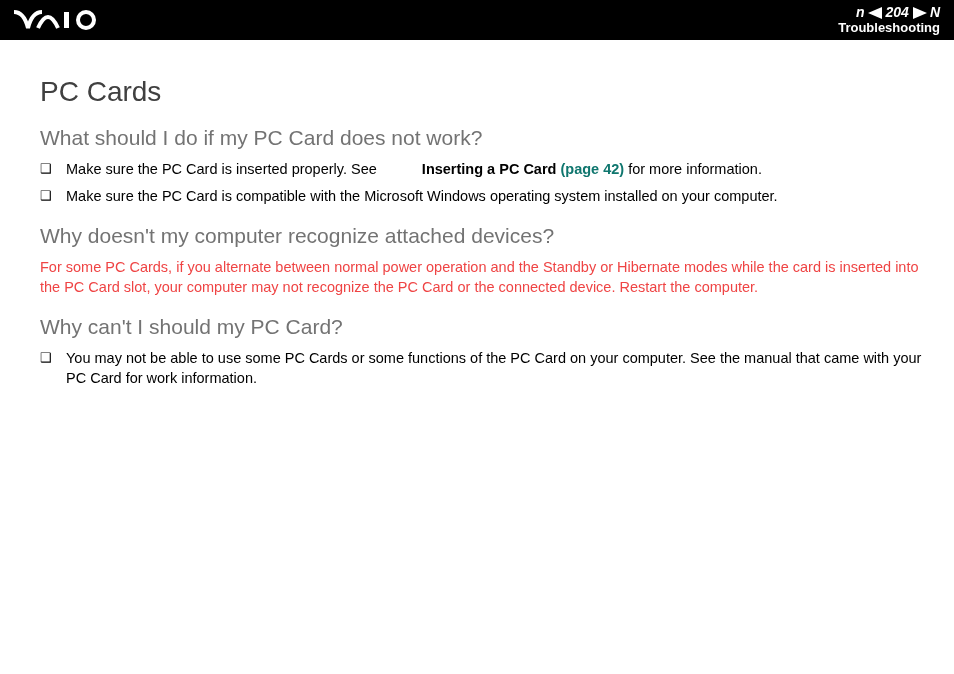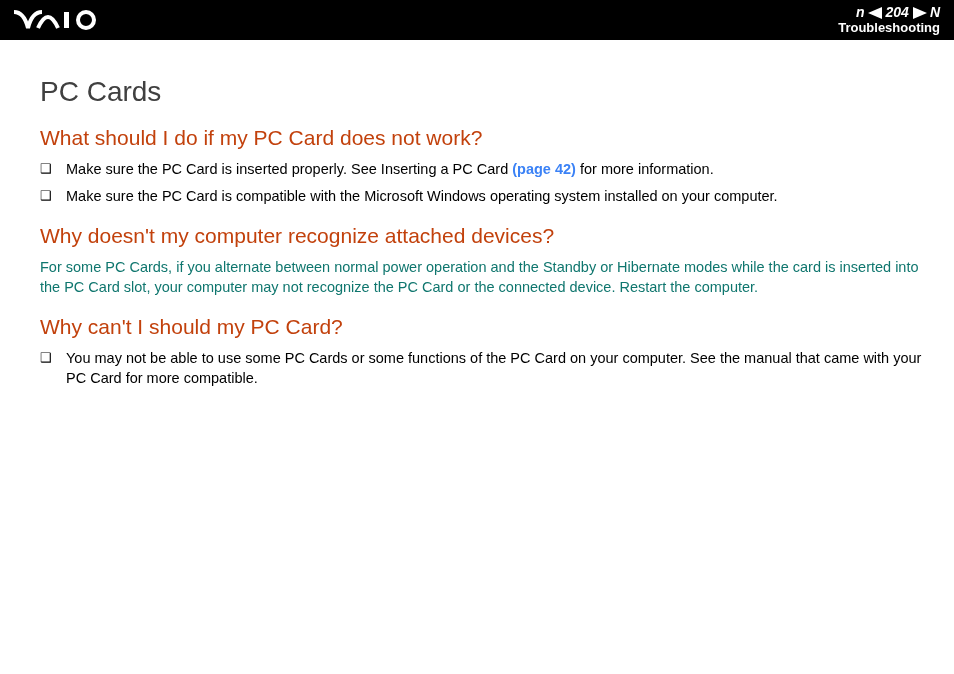--- a/index.html
+++ b/index.html
@@ -69,21 +69,21 @@
     padding: 36px 18px 0 40px;
   }
   .page-title {
     font-size: 28px;
     font-weight: normal;
     color: #404040;
     margin-bottom: 18px;
   }
   .q-heading {
     font-size: 21px;
-    color: #c2410c;
+    color: #737373;
     font-weight: normal;
     margin-bottom: 10px;
     margin-top: 18px;
   }
   .q-heading:first-of-type { margin-top: 0; }
   .bullets {
     list-style: none;
     margin-bottom: 6px;
   }
   .bullets li {
@@ -97,25 +97,25 @@
   .bullets li::before {
     content: "❑";
     position: absolute;
     left: 0;
     top: 0;
     font-size: 13px;
   }
   .body-para {
     font-size: 14.5px;
     line-height: 1.35;
-    color: #0f766e;
+    color: #ef4444;
     margin-bottom: 14px;
   }
-  .bold { font-weight: normal; }
-  .link { color: #3b82f6; font-weight: bold; }
+  .bold { font-weight: bold; margin-left: 41px; }
+  .link { color: #0f766e; font-weight: bold; }
 </style>
 </head>
 <body>
 
 <div class="header">
   <div class="vaio-logo">
     <svg width="96" height="20" viewBox="0 0 96 20">
       <path d="M 0 2 Q 10 2 14 18 Q 18 2 28 2" stroke="#fff" stroke-width="4" fill="none"></path>
       <path d="M 24 18 Q 34 -4 44 18" stroke="#fff" stroke-width="4" fill="none"></path>
       <rect x="50" y="2" width="5" height="16" fill="#fff"></rect>
@@ -141,15 +141,15 @@
   <ul class="bullets">
     <li><span>Make sure the PC Card is inserted properly. See </span><span class="bold">Inserting a PC Card </span><span class="link">(page 42)</span><span> for more information.</span></li>
     <li>Make sure the PC Card is compatible with the Microsoft Windows operating system installed on your computer.</li>
   </ul>
 
   <h2 class="q-heading">Why doesn't my computer recognize attached devices?</h2>
   <p class="body-para">For some PC Cards, if you alternate between normal power operation and the Standby or Hibernate modes while the card is inserted into the PC Card slot, your computer may not recognize the PC Card or the connected device. Restart the computer.</p>
 
   <h2 class="q-heading">Why can't I should my PC Card?</h2>
   <ul class="bullets">
-    <li>You may not be able to use some PC Cards or some functions of the PC Card on your computer. See the manual that came with your PC Card for more compatible.</li>
+    <li>You may not be able to use some PC Cards or some functions of the PC Card on your computer. See the manual that came with your PC Card for work information.</li>
   </ul>
 </div>
 
 </body></html>

